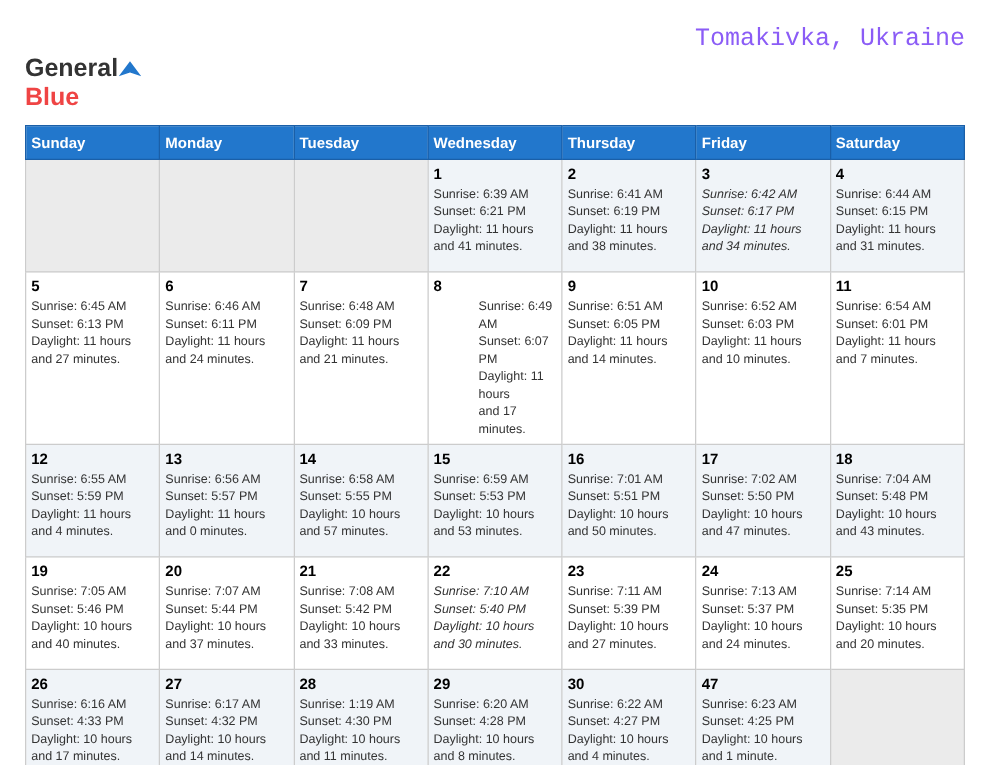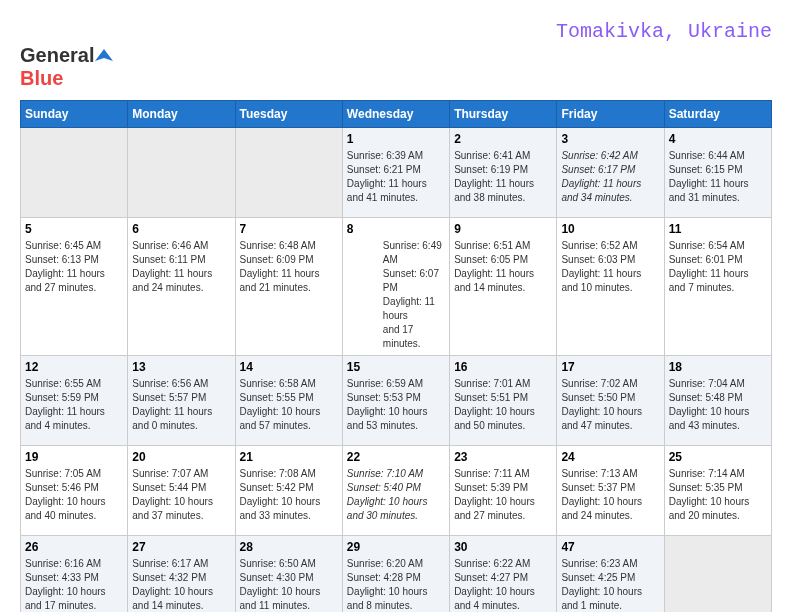--- a/index.html
+++ b/index.html
@@ -311,21 +311,21 @@
         </td>
         <td>
           <div class="day-number">27</div>
           <div class="day-info" style="white-space: pre-line;">Sunrise: 6:17 AM
 Sunset: 4:32 PM
 Daylight: 10 hours
 and 14 minutes.</div>
         </td>
         <td>
           <div class="day-number">28</div>
-          <div class="day-info" style="white-space: pre-line;">Sunrise: 6:50 AM
+          <div class="day-info" style="white-space: pre-line;">Sunrise: 1:19 AM
 Sunset: 4:30 PM
 Daylight: 10 hours
 and 11 minutes.</div>
         </td>
         <td>
           <div class="day-number">29</div>
           <div class="day-info" style="white-space: pre-line;">Sunrise: 6:20 AM
 Sunset: 4:28 PM
 Daylight: 10 hours
 and 8 minutes.</div>

